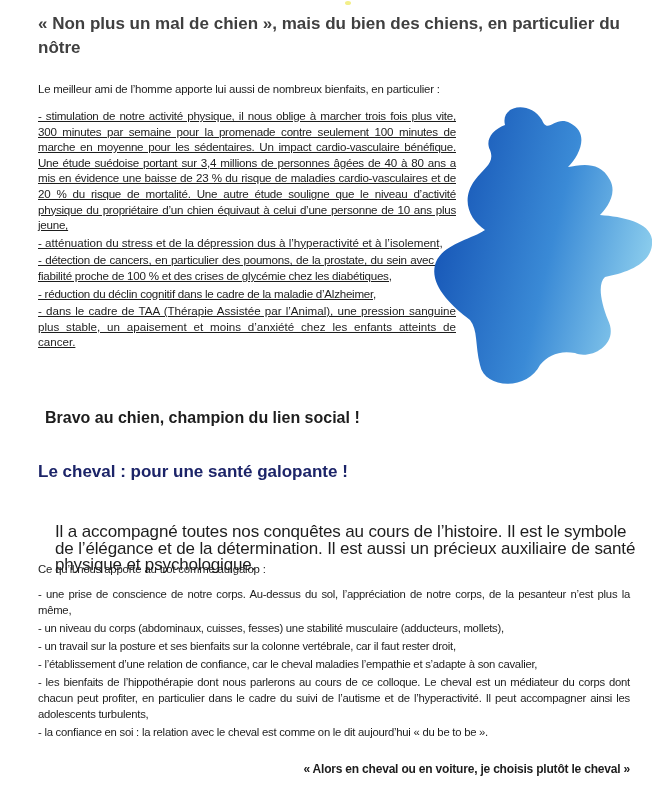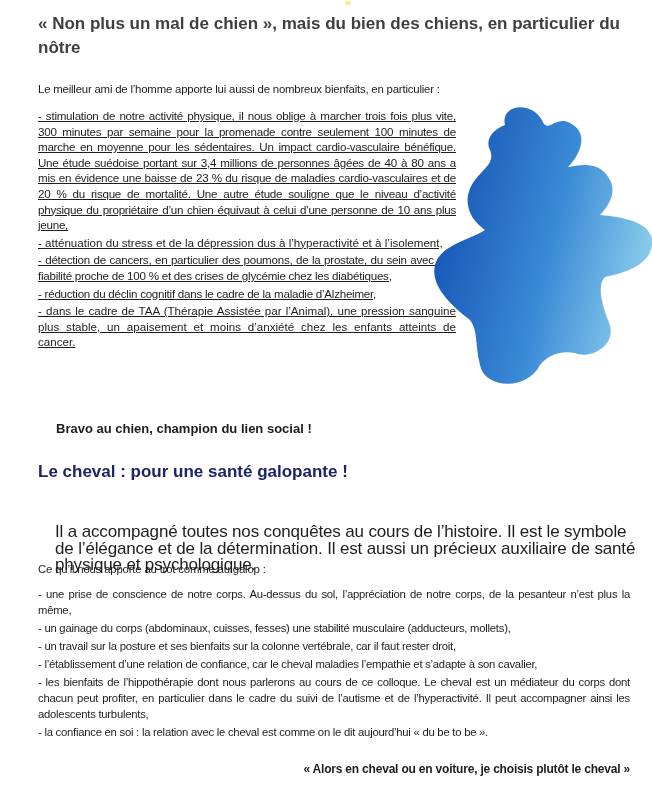--- a/index.html
+++ b/index.html
@@ -23,21 +23,21 @@
       font-size: 11.4px; line-height: 16px; margin: 0; letter-spacing: -0.2px;
     }
     .dog-list {
       position: absolute; left: 38px; top: 108px; width: 418px;
       font-size: 11.6px; line-height: 15.6px; margin: 0; padding: 0; list-style: none;
     }
     .dog-list li { margin: 0 0 2px 0; text-align: justify; text-decoration: underline; }
     .dog-list li.tight { letter-spacing: -0.25px; }
     .dog-closing {
       position: absolute; left: 38px; top: 403px; width: 400px;
-      font-weight: bold; font-size: 13px; line-height: 16px; margin: 18px;
+      font-weight: bold; font-size: 16px; line-height: 16px; margin: 7px;
     }
     .horse-intro {
       position: absolute; left: 38px; top: 507px; width: 592px;
       font-size: 17px; line-height: 16.5px; margin: 17px; letter-spacing: -0.15px;
     }
     .horse-lead {
       position: absolute; left: 38px; top: 561px; width: 592px;
       font-size: 11.4px; line-height: 16px; margin: 0; letter-spacing: -0.2px;
     }
     .horse-list {
@@ -105,21 +105,21 @@
       C 55 62, 65 58, 60 45
       C 55 35, 62 25, 75 20 Z"></path>
   </svg>
 
   <h2 class="h2">Le cheval : pour une santé galopante !</h2>
   <p class="horse-intro">Il a accompagné toutes nos conquêtes au cours de l’histoire. Il est le symbole de l’élégance et de la détermination. Il est aussi un précieux auxiliaire de santé physique et psychologique.</p>
   <p class="horse-lead">Ce qu’il nous apporte au trot comme au galop :</p>
 
   <ul class="horse-list">
     <li>- une prise de conscience de notre corps. Au-dessus du sol, l’appréciation de notre corps, de la pesanteur n’est plus la même,</li>
-    <li>- un gainage du corps (abdominaux, cuisses, fesses) une stabilité musculaire (adducteurs, mollets),</li>
+    <li>- un niveau du corps (abdominaux, cuisses, fesses) une stabilité musculaire (adducteurs, mollets),</li>
     <li>- un travail sur la posture et ses bienfaits sur la colonne vertébrale, car il faut rester droit,</li>
     <li>- l’établissement d’une relation de confiance, car le cheval maladies l’empathie et s’adapte à son cavalier,</li>
     <li>- les bienfaits de l’hippothérapie dont nous parlerons au cours de ce colloque. Le cheval est un médiateur du corps dont chacun peut profiter, en particulier dans le cadre du suivi de l’autisme et de l’hyperactivité. Il peut accompagner ainsi les adolescents turbulents,</li>
     <li>- la confiance en soi : la relation avec le cheval est comme on le dit aujourd’hui « du be to be ».</li>
   </ul>
 
   <p class="horse-closing">« Alors en cheval ou en voiture, je choisis plutôt le cheval »</p>
 </div>
 
 </body></html>

